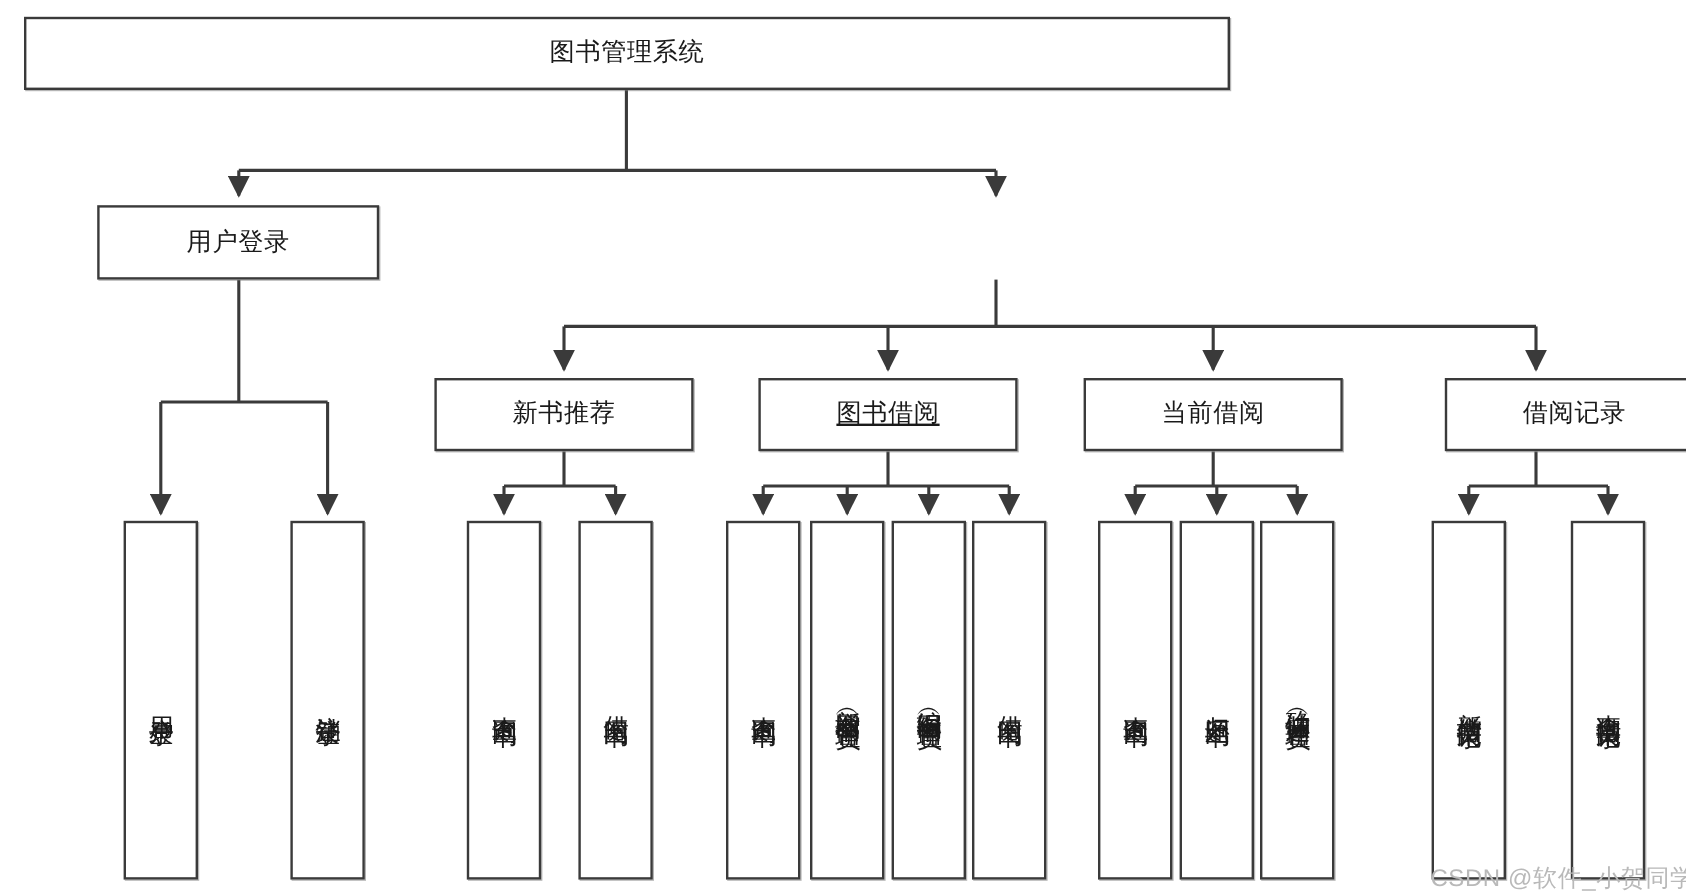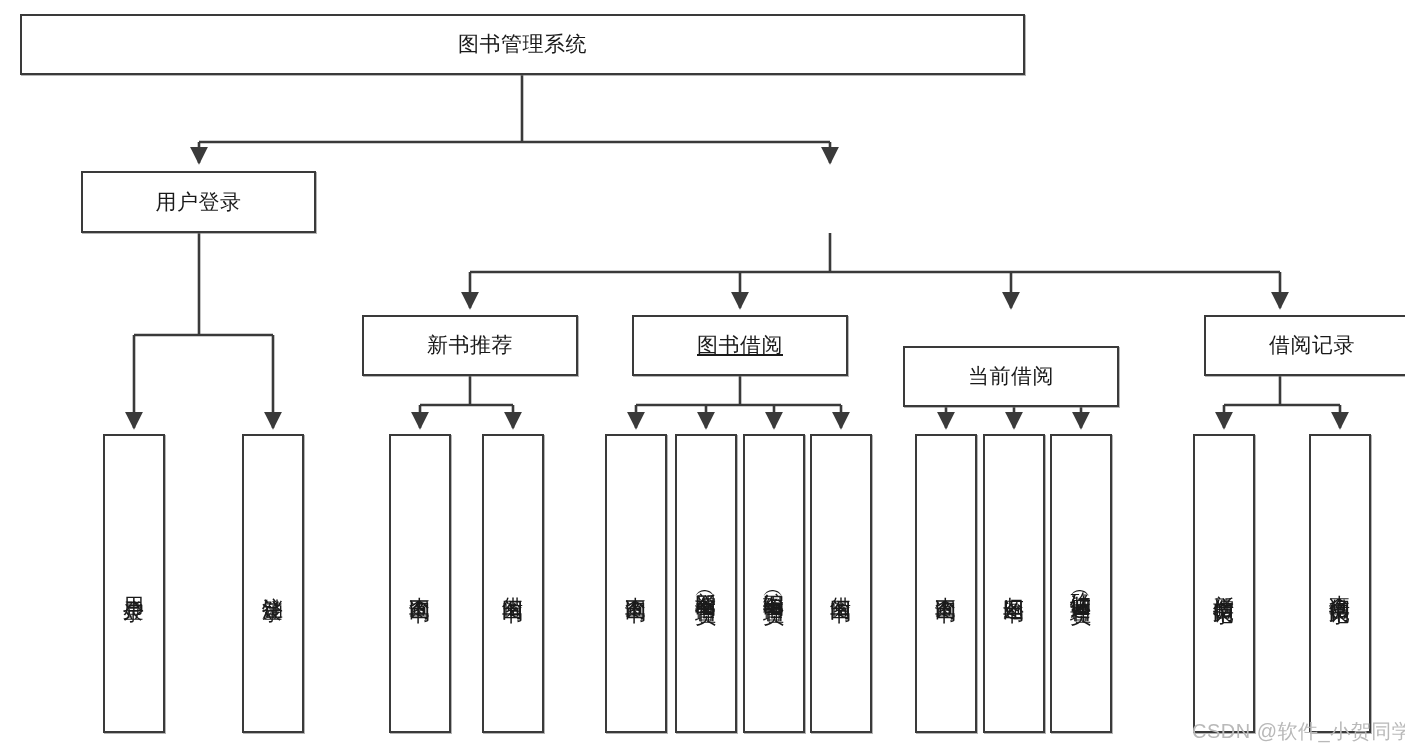--- a/index.html
+++ b/index.html
@@ -130,21 +130,21 @@
 
 
   <div class="node horizontal" style="left:362px; top:315px; width:216px; height:61px;">
     <span class="lbl">新书推荐</span>
   </div>
 
   <div class="node horizontal" style="left:632px; top:315px; width:216px; height:61px;text-decoration:underline;">
     <span class="lbl">图书借阅</span>
   </div>
 
-  <div class="node horizontal" style="left:903px; top:315px; width:216px; height:61px;margin-top:31px;">
+  <div class="node horizontal" style="left:903px; top:315px; width:216px; height:61px;">
     <span class="lbl">当前借阅</span>
   </div>
 
   <div class="node horizontal" style="left:1204px; top:315px; width:216px; height:61px;justify-content:center;">
     <span class="lbl">借阅记录</span>
   </div>
 
   <div class="node vertical" style="left:103px; top:434px; width:62px; height:299px;">
     <span class="lbl">用户登录</span>
   </div>

